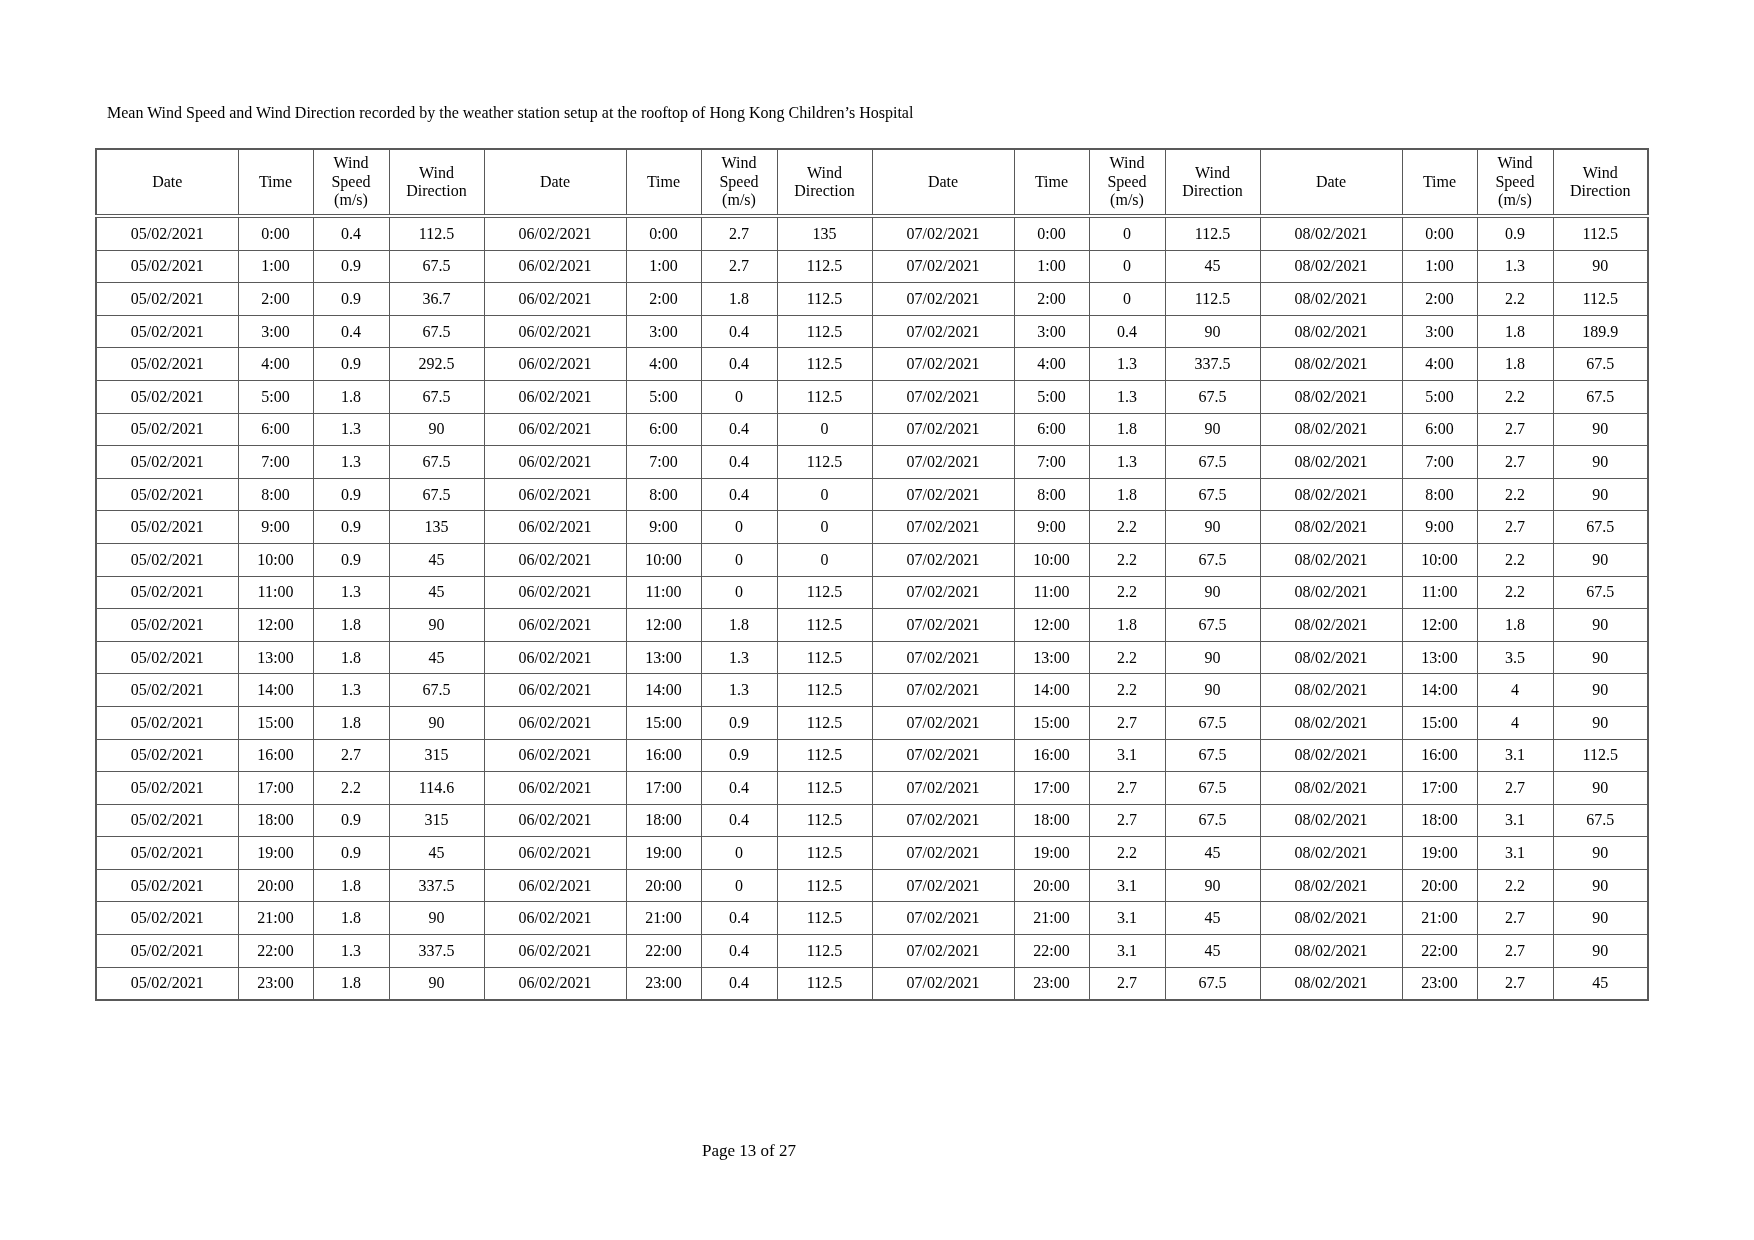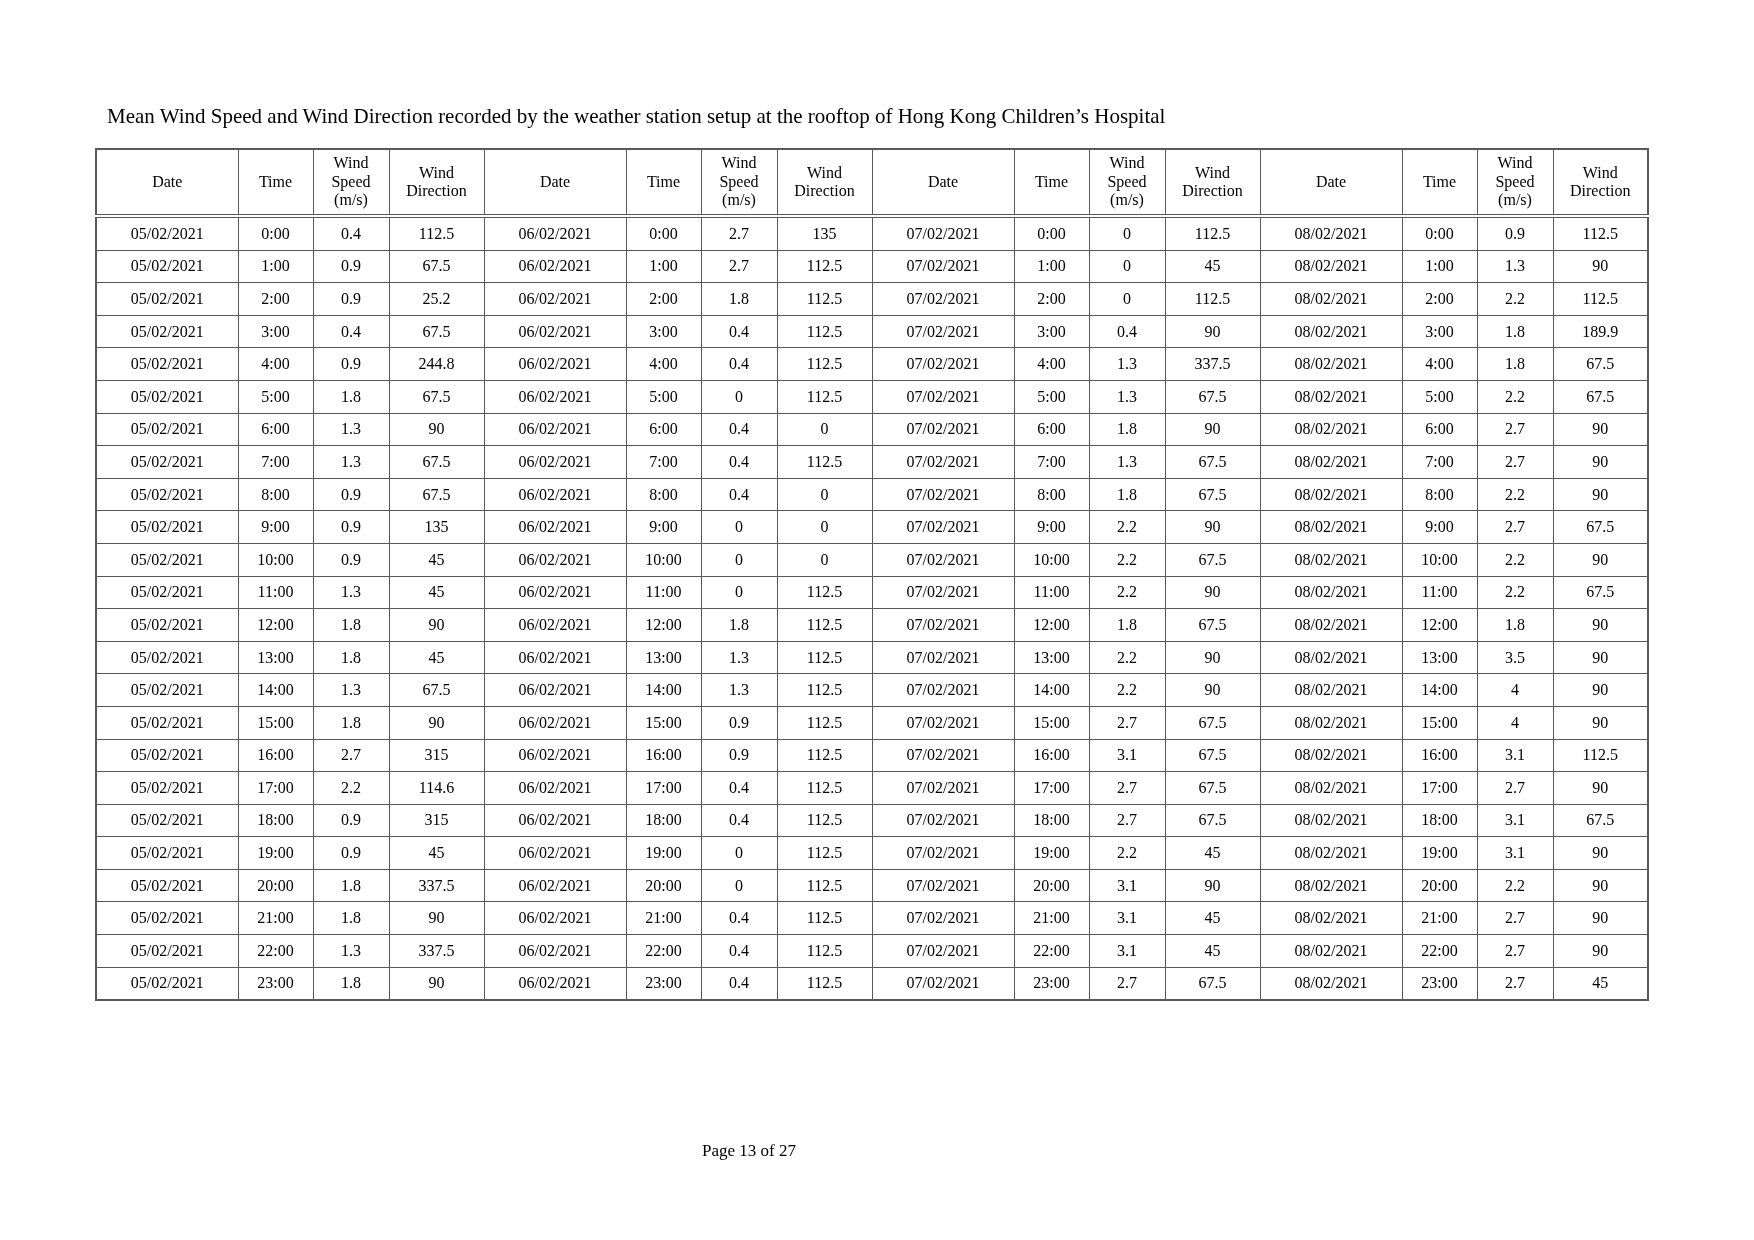--- a/index.html
+++ b/index.html
@@ -11,21 +11,21 @@
     width: 1754px;
     height: 1240px;
     position: relative;
     font-family: "Liberation Serif", serif;
     color: #000000;
   }
   .doc-title {
     position: absolute;
     left: 107px;
     top: 104px;
-    font-size: 21px;
+    font-size: 16px;
     white-space: nowrap;
   }
   .table-wrap {
     position: absolute;
     left: 95px;
     top: 148px;
     width: 1552px;
   }
   table.wind-table {
     border-collapse: collapse;
@@ -153,21 +153,21 @@
           <td>45</td>
           <td>08/02/2021</td>
           <td>1:00</td>
           <td>1.3</td>
           <td>90</td>
         </tr>
         <tr>
           <td>05/02/2021</td>
           <td>2:00</td>
           <td>0.9</td>
-          <td>25.2</td>
+          <td>36.7</td>
           <td>06/02/2021</td>
           <td>2:00</td>
           <td>1.8</td>
           <td>112.5</td>
           <td>07/02/2021</td>
           <td>2:00</td>
           <td>0</td>
           <td>112.5</td>
           <td>08/02/2021</td>
           <td>2:00</td>
@@ -189,21 +189,21 @@
           <td>90</td>
           <td>08/02/2021</td>
           <td>3:00</td>
           <td>1.8</td>
           <td>189.9</td>
         </tr>
         <tr>
           <td>05/02/2021</td>
           <td>4:00</td>
           <td>0.9</td>
-          <td>244.8</td>
+          <td>292.5</td>
           <td>06/02/2021</td>
           <td>4:00</td>
           <td>0.4</td>
           <td>112.5</td>
           <td>07/02/2021</td>
           <td>4:00</td>
           <td>1.3</td>
           <td>337.5</td>
           <td>08/02/2021</td>
           <td>4:00</td>

